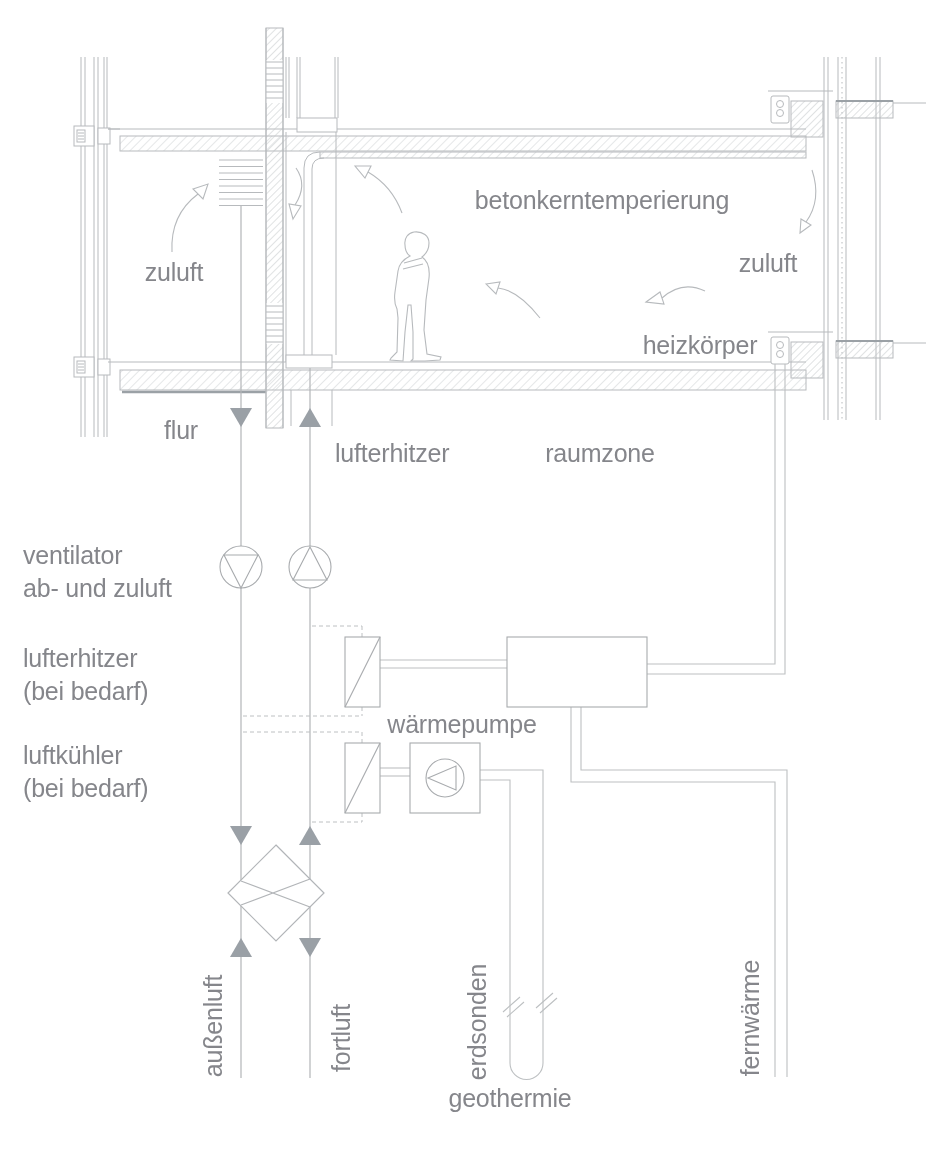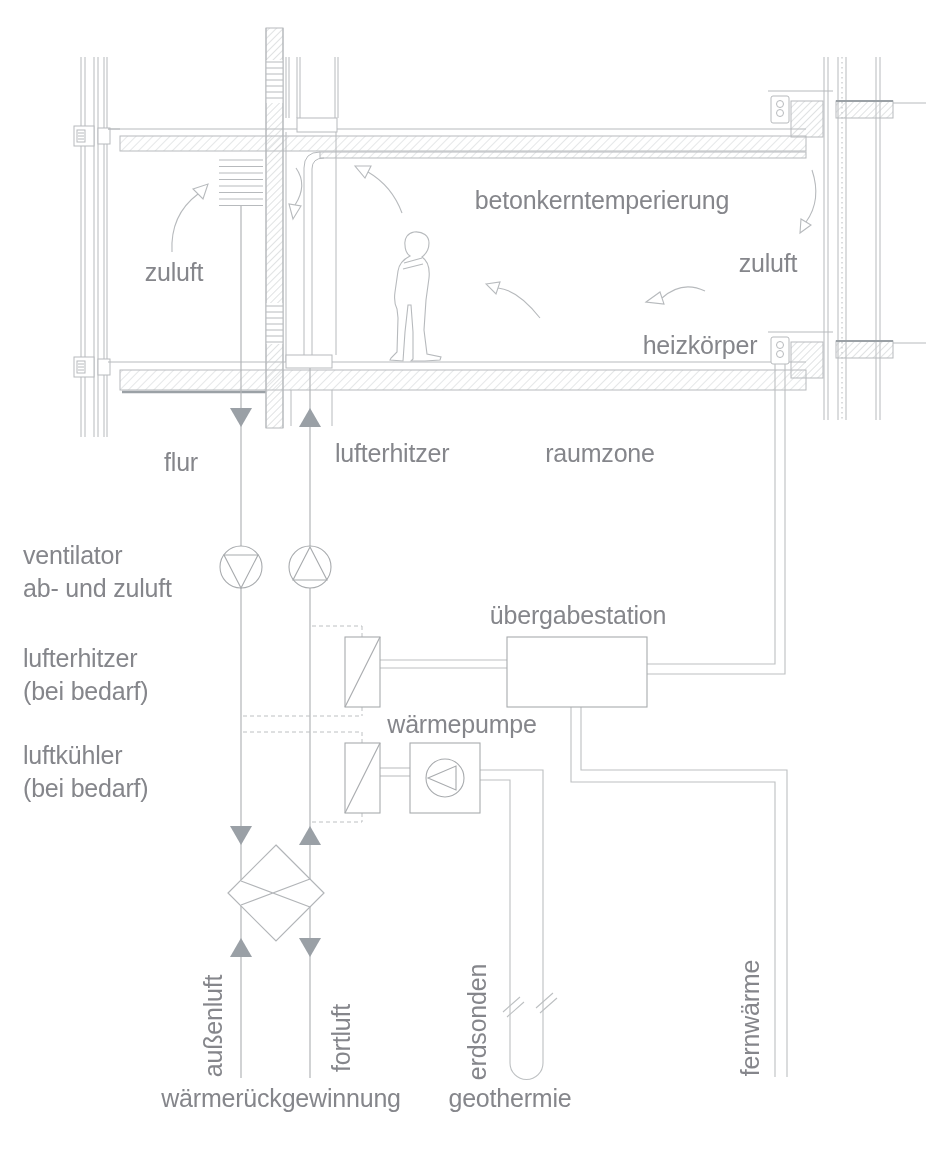--- a/index.html
+++ b/index.html
@@ -276,35 +276,33 @@
       <polygon points="299,938 321,938 310,957"></polygon>
     </g>
   </g>
 </svg>
 
   <div class="label center" style="left:174px;top:258px">zuluft</div>
   <div class="label center" style="left:602px;top:186px">betonkerntemperierung</div>
   <div class="label center" style="left:768px;top:249px">zuluft</div>
   <div class="label center" style="left:700px;top:331px">heizkörper</div>
 
-  <div class="label center" style="left:181px;top:448px">flur</div>
+  <div class="label center" style="left:181px;top:416px">flur</div>
   <div class="label" style="left:335px;top:439px">lufterhitzer</div>
   <div class="label center" style="left:600px;top:439px">raumzone</div>
 
   <div class="label" style="left:23px;top:541px">ventilator</div>
   <div class="label" style="left:23px;top:574px">ab- und zuluft</div>
   <div class="label" style="left:23px;top:644px">lufterhitzer</div>
   <div class="label" style="left:23px;top:677px">(bei bedarf)</div>
   <div class="label" style="left:23px;top:741px">luftkühler</div>
   <div class="label" style="left:23px;top:774px">(bei bedarf)</div>
 
-  <div class="label center" style="left:578px;top:601px">übergabestation</div>
   <div class="label center" style="left:462px;top:710px">wärmepumpe</div>
 
   <div class="vlabel" style="left:213px;top:1026px">außenluft</div>
   <div class="vlabel" style="left:341px;top:1038px">fortluft</div>
   <div class="vlabel" style="left:477px;top:1022px">erdsonden</div>
   <div class="vlabel" style="left:750px;top:1018px">fernwärme</div>
 
-  <div class="label center" style="left:281px;top:1084px">wärmerückgewinnung</div>
   <div class="label center" style="left:510px;top:1084px">geothermie</div>
 
 </div>
 
 </body></html>

